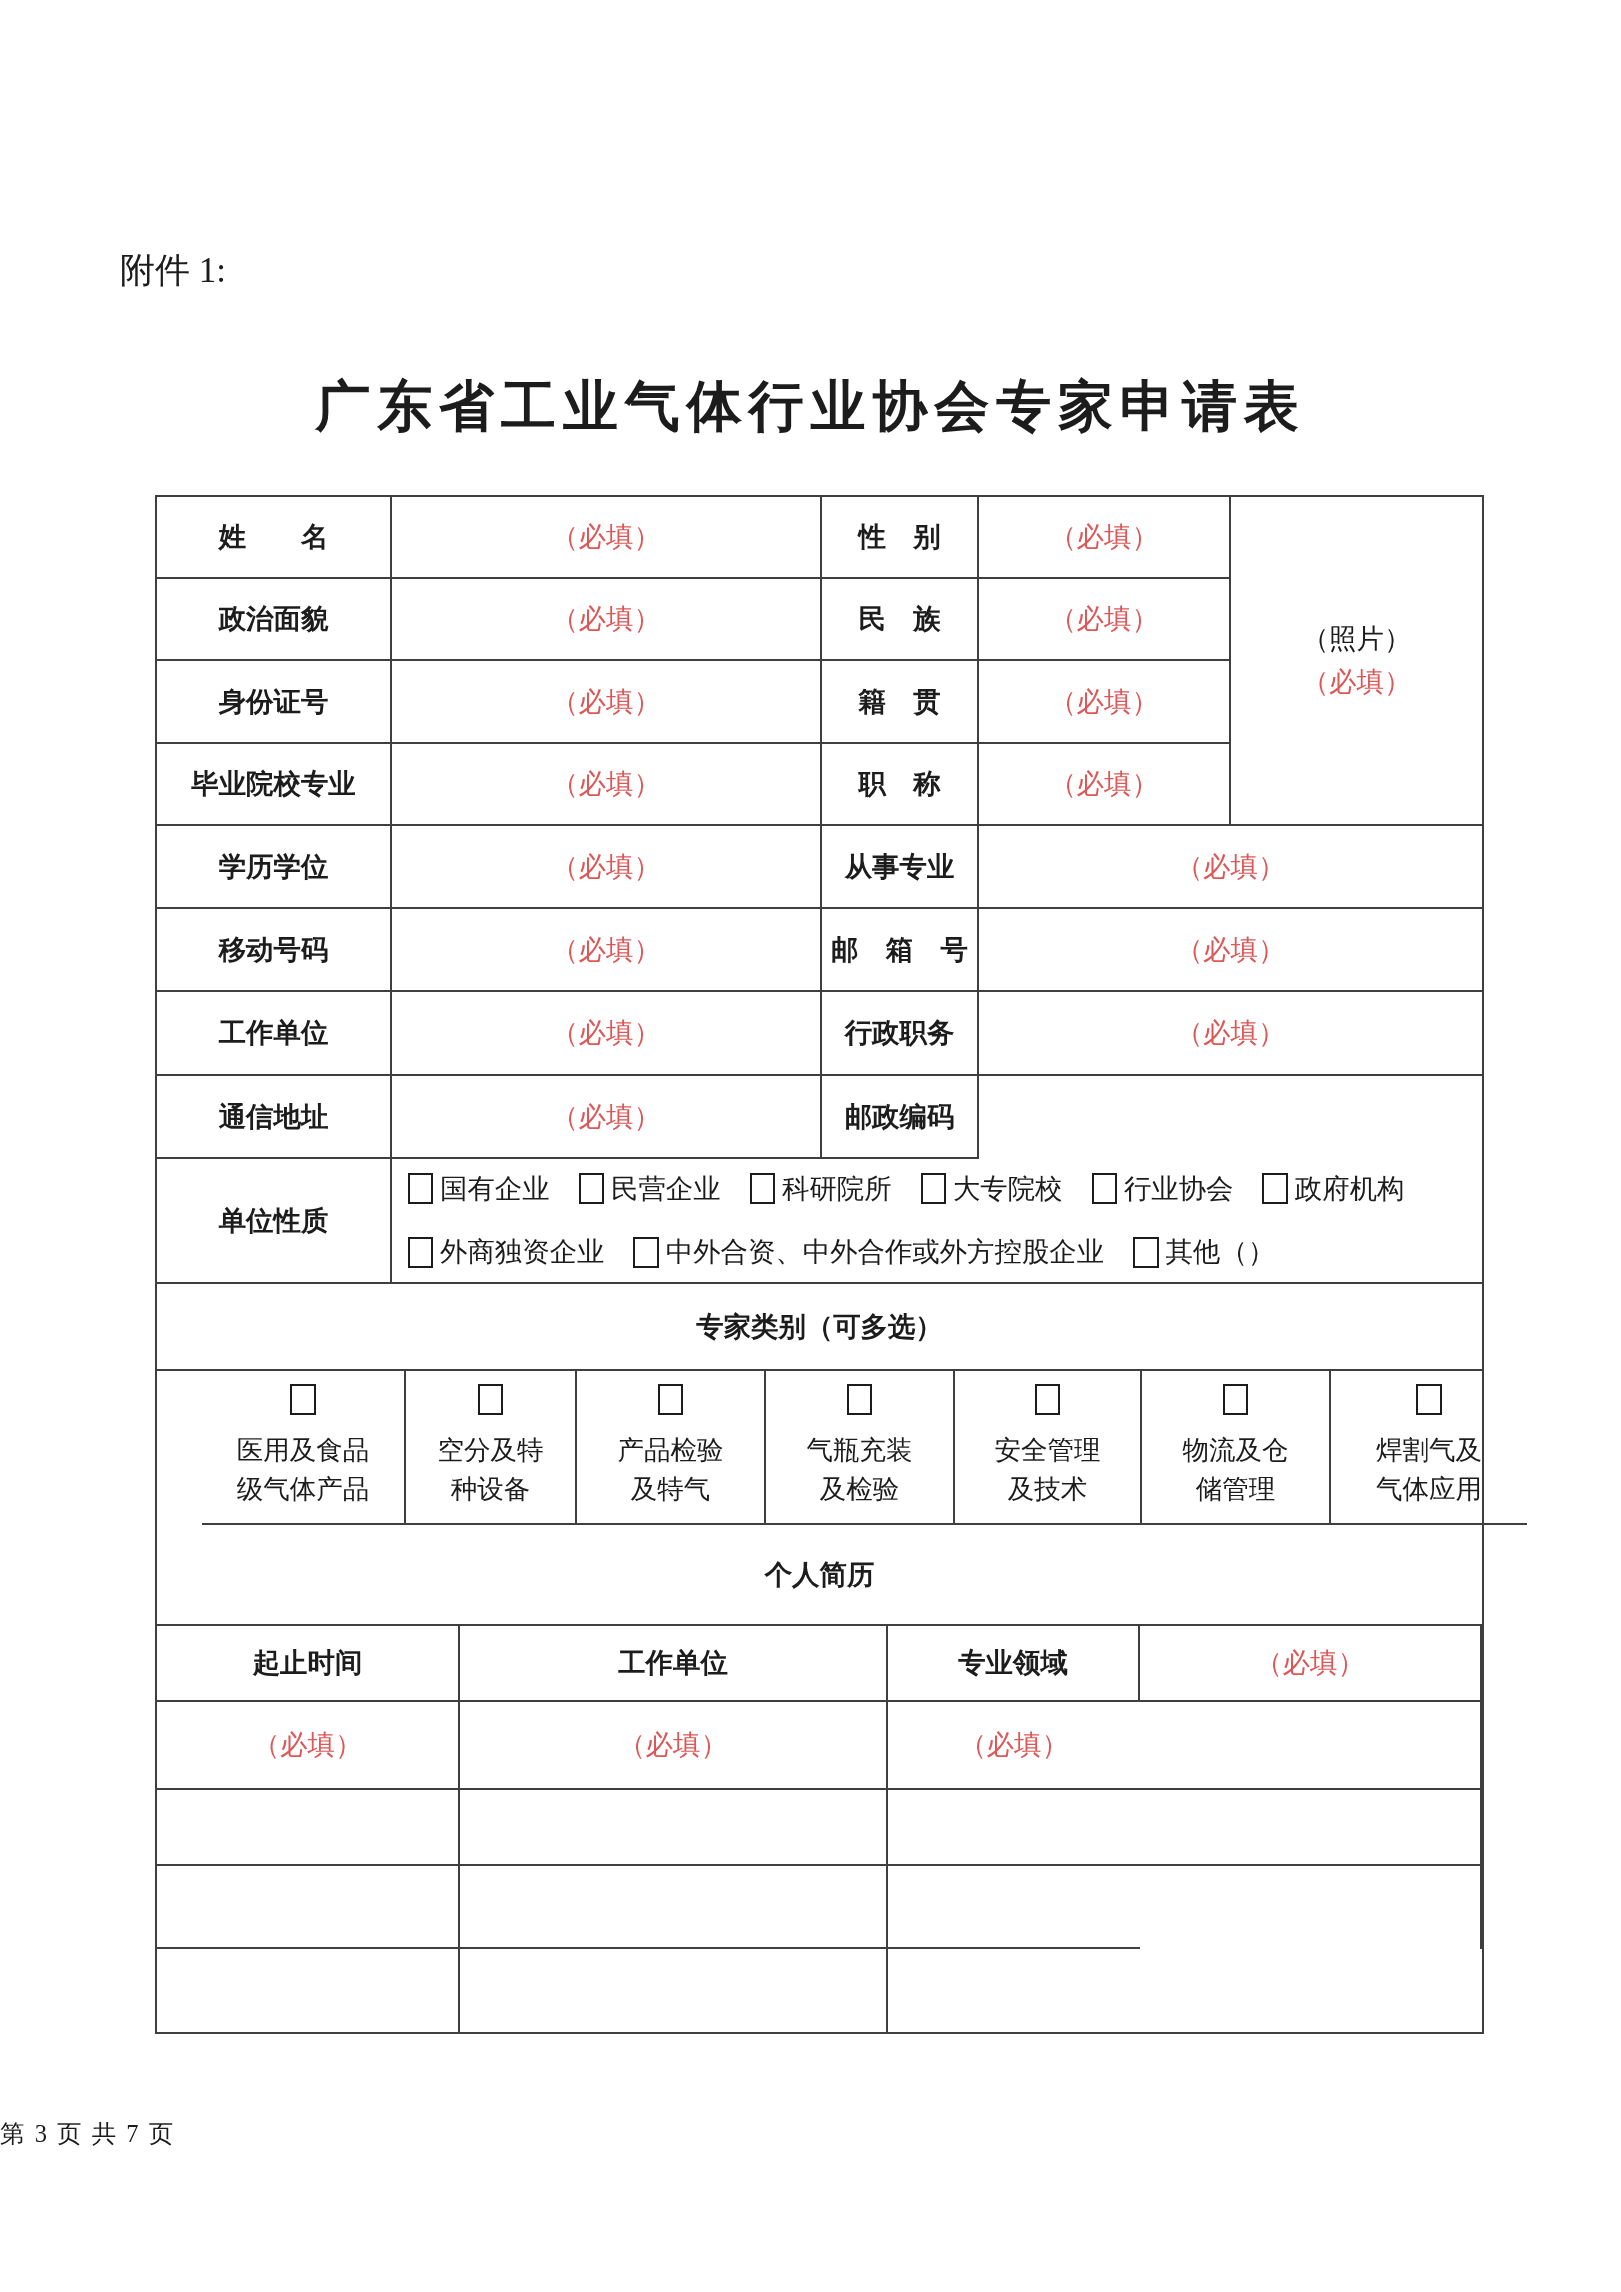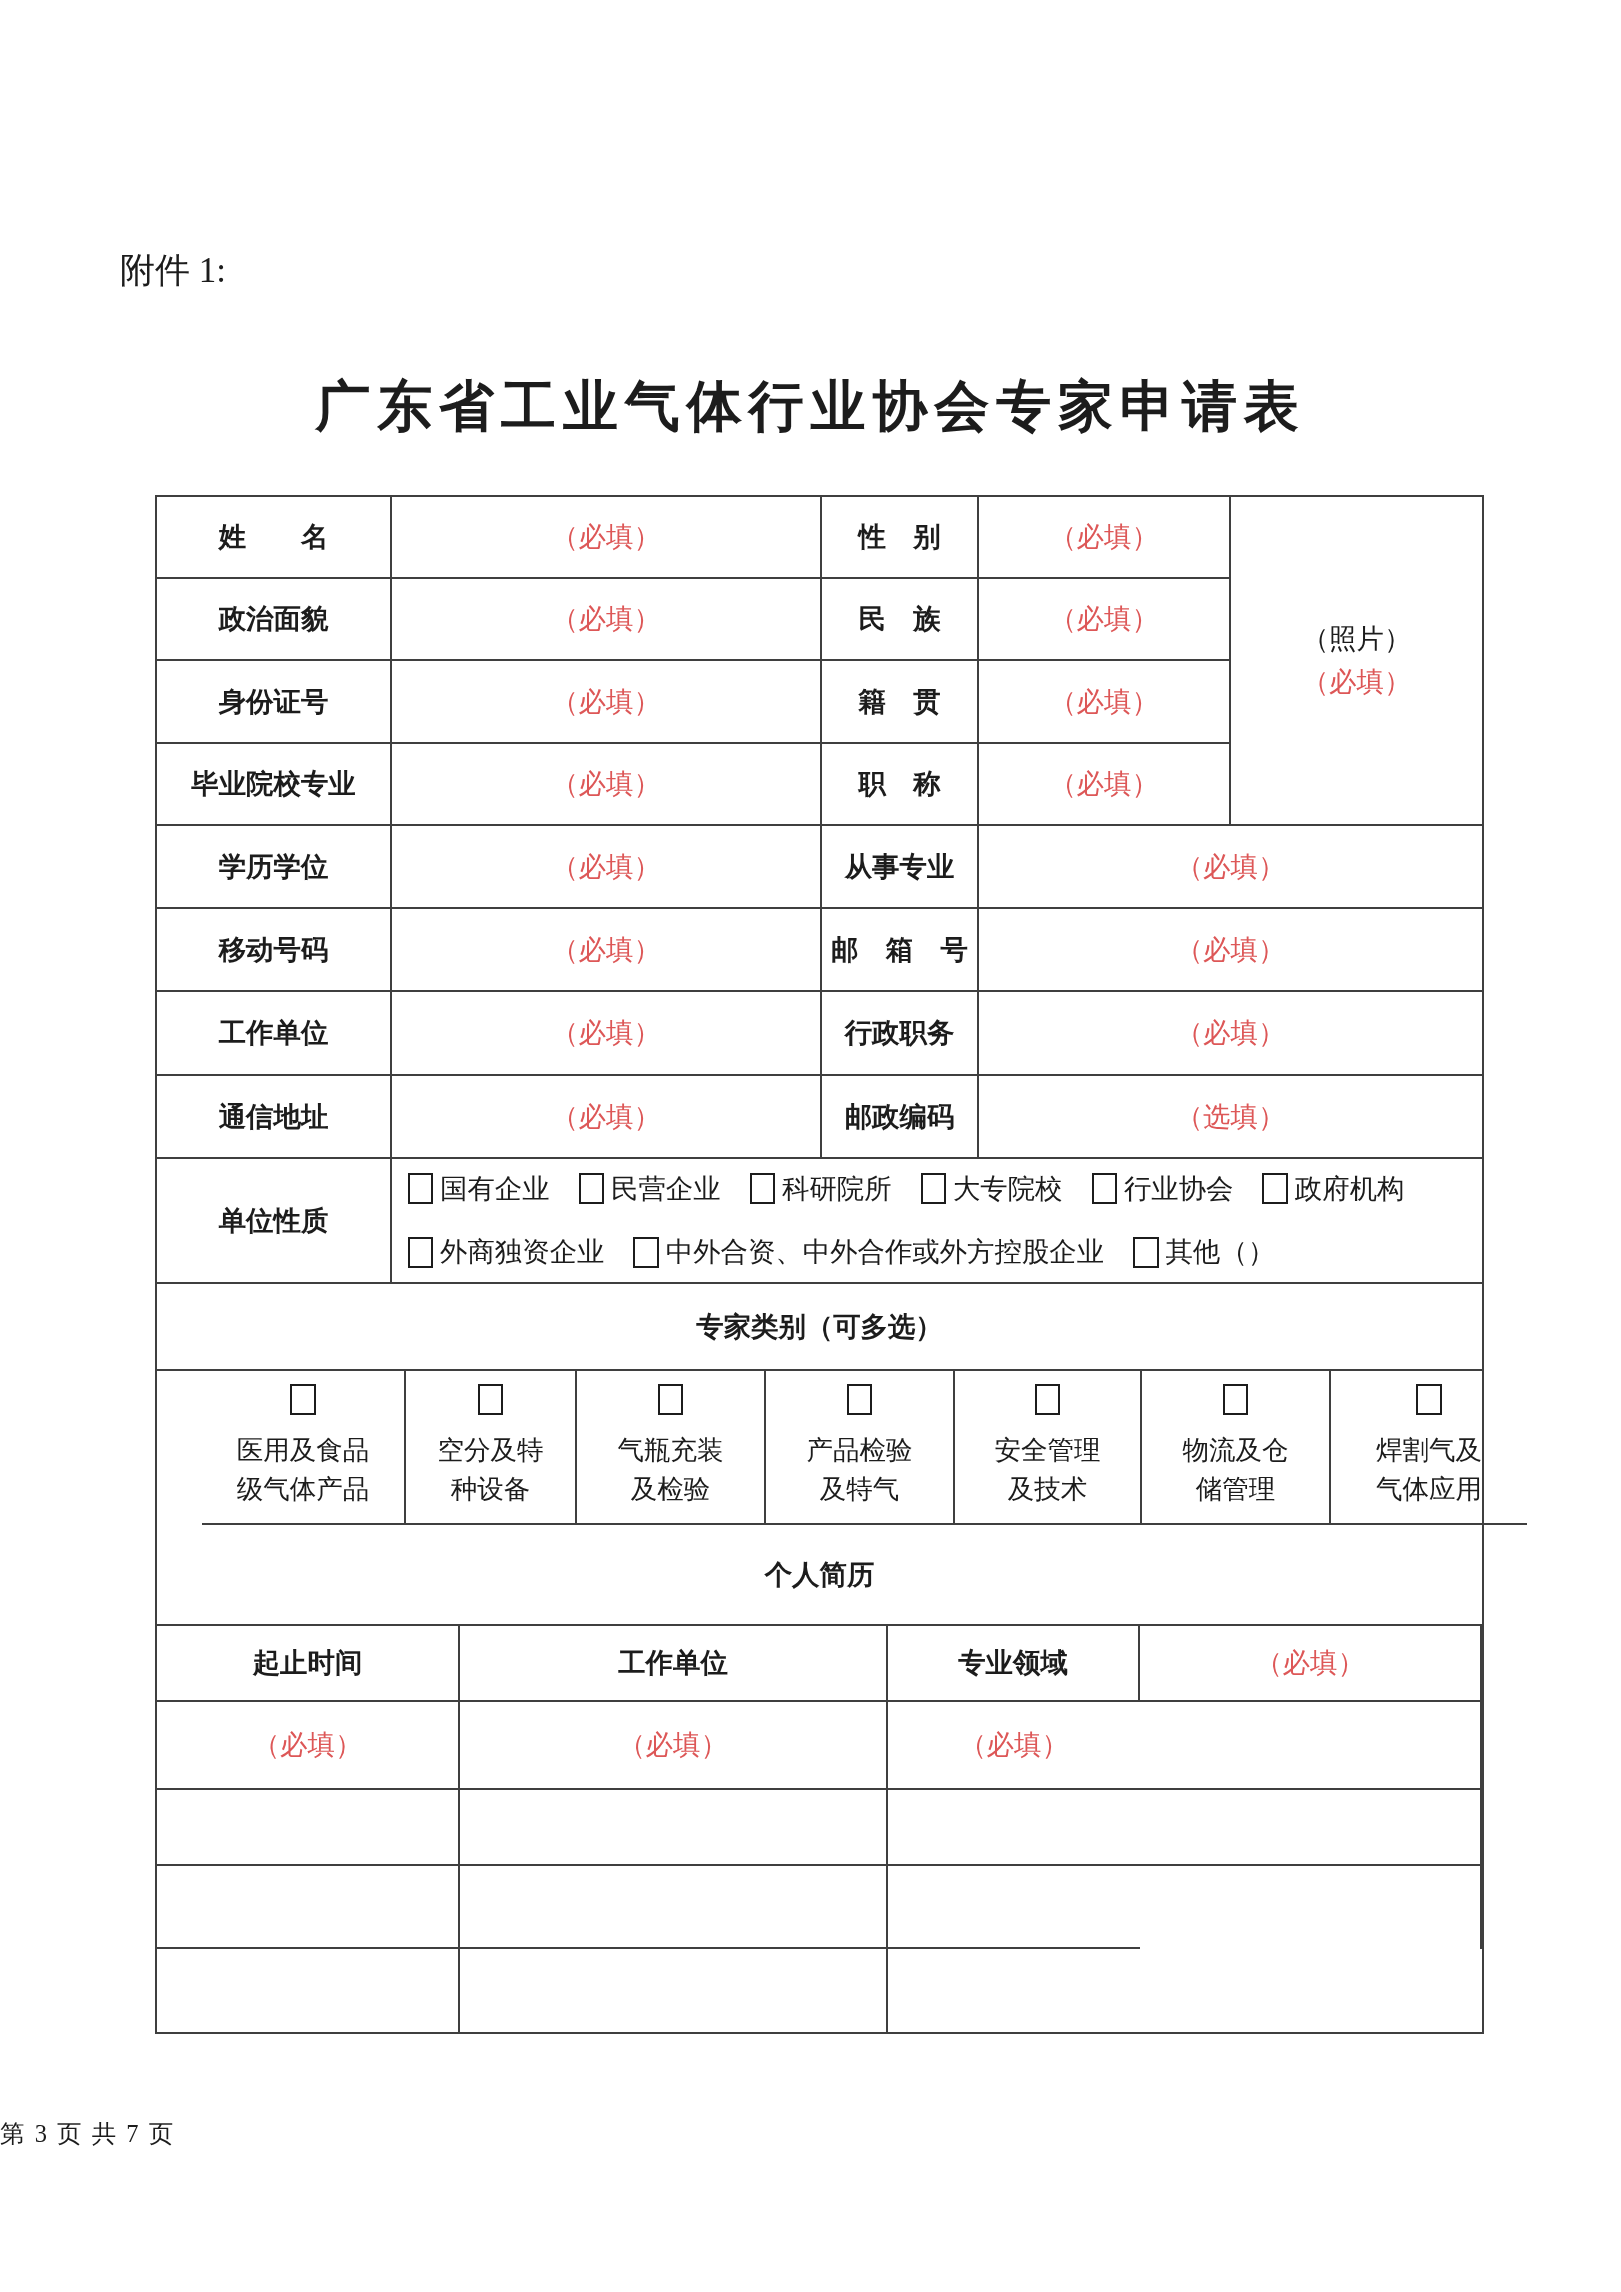--- a/index.html
+++ b/index.html
@@ -126,21 +126,20 @@
     <div class="c req er">（必填）</div>
 
     <div class="c lbl">工作单位</div>
     <div class="c req">（必填）</div>
     <div class="c lbl">行政职务</div>
     <div class="c req er">（必填）</div>
 
     <div class="c lbl">通信地址</div>
     <div class="c req">（必填）</div>
     <div class="c lbl">邮政编码</div>
-    <div class="c req er">（选填）</div>
   </div>
 
   <div class="s g3">
     <div class="c lbl">单位性质</div>
     <div class="c un-cell">
       <div class="opt-line">
         <span class="opt">
             <span class="cb"></span>
             <span>国有企业</span>
           </span>
@@ -192,27 +191,27 @@
       <span class="cat-label">医用及食品
 级气体产品</span>
     </div>
     <div class="c cat">
       <span class="cb"></span>
       <span class="cat-label">空分及特
 种设备</span>
     </div>
     <div class="c cat">
       <span class="cb"></span>
+      <span class="cat-label">产品检验
+及特气</span>
+    </div>
+    <div class="c cat">
+      <span class="cb"></span>
       <span class="cat-label">气瓶充装
 及检验</span>
-    </div>
-    <div class="c cat">
-      <span class="cb"></span>
-      <span class="cat-label">产品检验
-及特气</span>
     </div>
     <div class="c cat">
       <span class="cb"></span>
       <span class="cat-label">安全管理
 及技术</span>
     </div>
     <div class="c cat">
       <span class="cb"></span>
       <span class="cat-label">物流及仓
 储管理</span>

